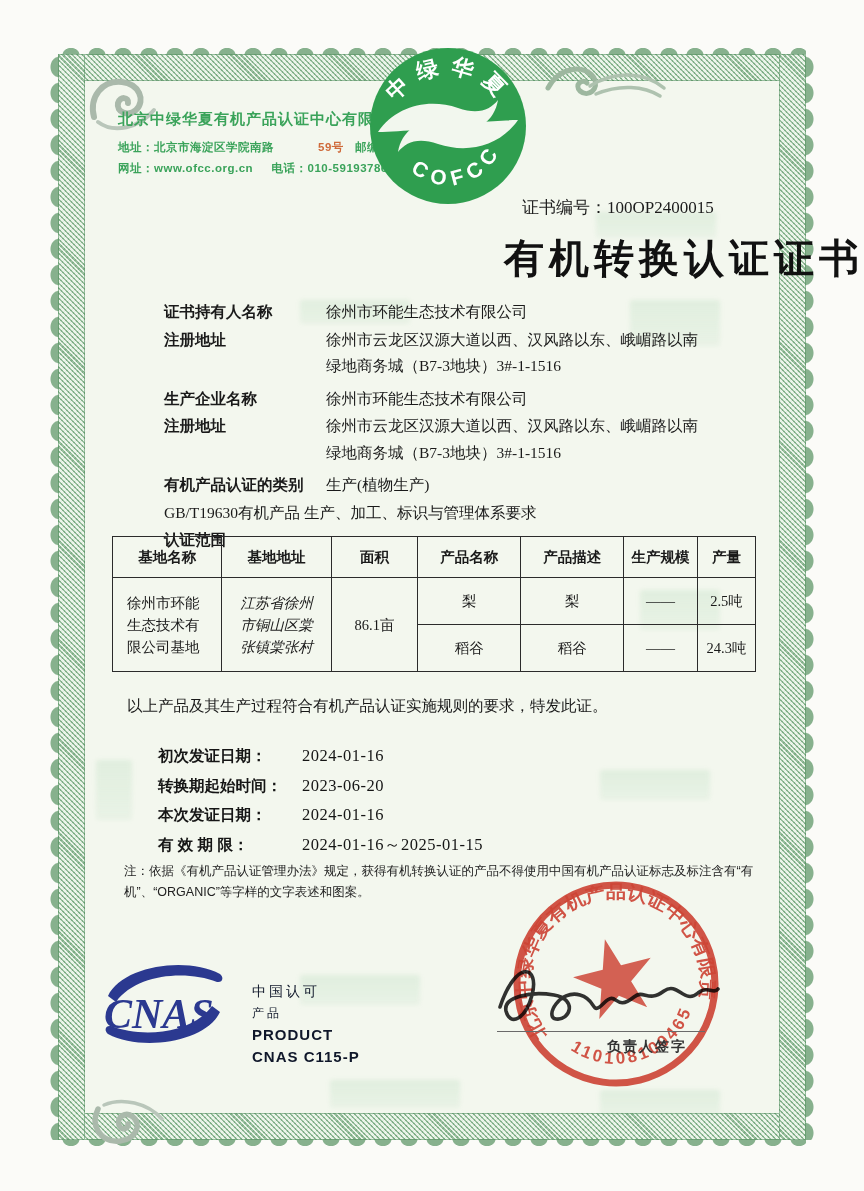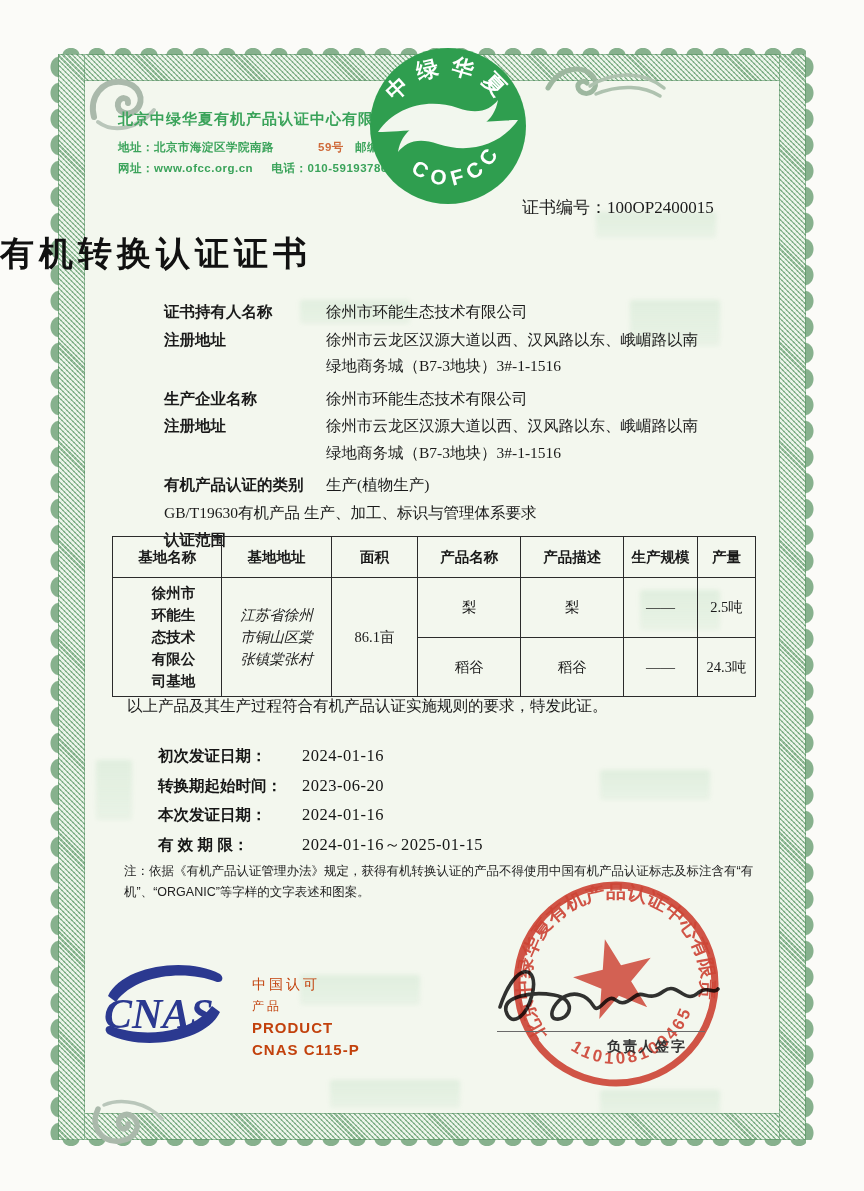--- a/index.html
+++ b/index.html
@@ -37,22 +37,22 @@
         filter:blur(2px); border-radius:3px; }
 
   
   .issuer { position:absolute; left:118px; top:110px; color:#3aa35a; }
   .issuer-name { font-size:15px; font-weight:bold; letter-spacing:1px; margin-bottom:8px; }
   .issuer-line { font-size:11.5px; font-weight:bold; letter-spacing:.5px; line-height:21px; }
   .issuer-line .red { color:#cf6a3a;margin-left:44px; }
   .logo { position:absolute; left:362px; top:40px; }
   .cert-no { position:absolute; left:522px; top:196px; font-family:"Liberation Serif", serif;
              font-size:17px; color:#1c1c1c; }
-  .title { position:absolute; left:0; top:231px; width:864px; text-align:left;
-           font-size:34px; font-weight:bold; color:#111; letter-spacing:5px; }
+  .title { position:absolute; left:0; top:231px; width:864px; text-align:right;
+           font-size:40px; font-weight:bold; color:#111; letter-spacing:5px; }
 
   
   .info { position:absolute; left:128px; top:299px; width:640px; color:#1a1a1a; }
   .irow { display:flex; align-items:flex-start; margin-bottom:1px;margin-left:36px; }
   .irow.gap { margin-top:6px; }
   .ilabel { width:162px; flex-shrink:0; font-weight:bold; font-size:15.5px; line-height:26.5px; }
   .ivalue { font-family:"Liberation Serif", serif; font-size:15.5px; line-height:26.5px; }
   .ivalue span { display:block; }
 
   
@@ -67,21 +67,21 @@
                font-size:15.5px; color:#1a1a1a; }
   .dates { position:absolute; left:158px; top:741px; }
   .drow { display:flex; line-height:29.5px; }
   .dlabel { width:144px; font-weight:bold; font-size:15.5px; color:#151515; flex-shrink:0; }
   .dvalue { font-family:"Liberation Serif", serif; font-size:16.5px; color:#151515; letter-spacing:.5px; }
   .note { position:absolute; left:124px; top:861px; width:632px; font-size:12.5px;
           line-height:21px; color:#222; }
 
   
   .cnas { position:absolute; left:98px; top:956px; display:flex; }
-  .cnas-text { margin-left:22px; margin-top:17px; color:#c2410c; }
+  .cnas-text { margin-left:22px; margin-top:24px; color:#0f172a; }
   .cnas-text .t1 { font-size:14px; letter-spacing:3px; line-height:22px; }
   .cnas-text .t2 { font-size:12px; letter-spacing:3px; line-height:22px; }
   .cnas-text .t3 { font-size:15px; font-weight:bold; letter-spacing:1px; line-height:22px; }
   .cnas-text .t4 { font-size:15px; font-weight:bold; letter-spacing:1px; line-height:22px; }
 
   .stamp { position:absolute; left:500px; top:868px; width:232px; height:232px;
            transform:rotate(-14deg); mix-blend-mode:multiply; opacity:.93; }
   .signature { position:absolute; left:488px; top:945px; width:235px; height:95px; mix-blend-mode:multiply; }
   .sig-line { position:absolute; left:497px; top:1031px; width:208px; border-top:1.3px solid #6a6a6a; }
   .signer { position:absolute; left:607px; top:1038px; font-size:14px; font-weight:bold; color:#333; letter-spacing:2px; }
@@ -219,21 +219,21 @@
         <th>基地地址</th>
         <th>面积</th>
         <th>产品名称</th>
         <th>产品描述</th>
         <th>生产规模</th>
         <th>产量</th>
       </tr>
     </thead>
     <tbody>
       <tr>
-        <td rowspan="2" style="text-align:right; padding:4px 26px;font-weight:bold;">徐州市环能生态技术有限公司基地</td>
+        <td rowspan="2" style="text-align:left; padding:4px 14px;">徐州市环能生态技术有限公司基地</td>
         <td rowspan="2" style="text-align:center; padding:4px 14px;font-style:italic;">江苏省徐州市铜山区棠张镇棠张村</td>
         <td rowspan="2">86.1亩</td>
         <td>梨</td>
         <td>梨</td>
         <td>——</td>
         <td>2.5吨</td>
       </tr>
       <tr>
         <td>稻谷</td>
         <td>稻谷</td>

